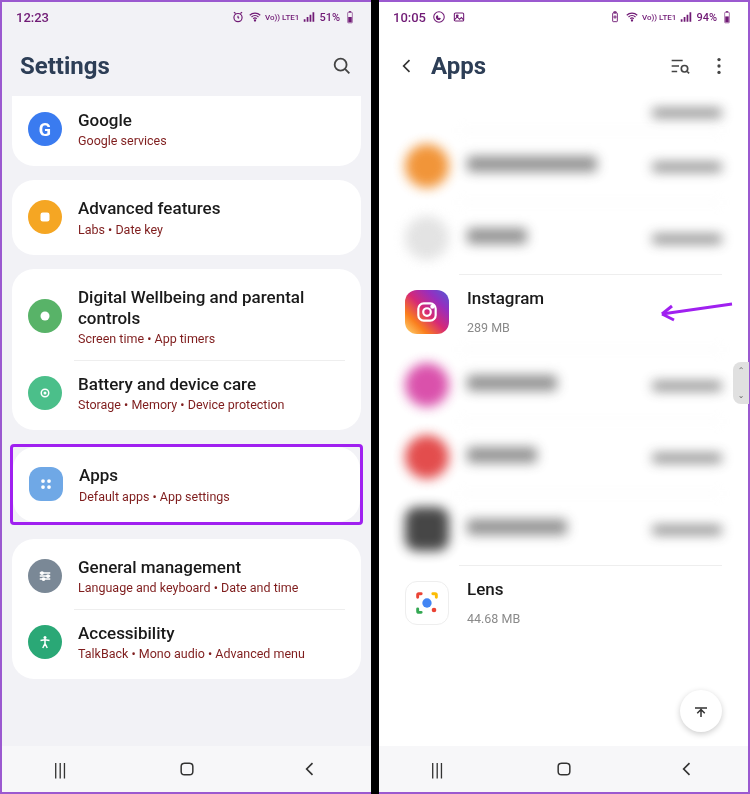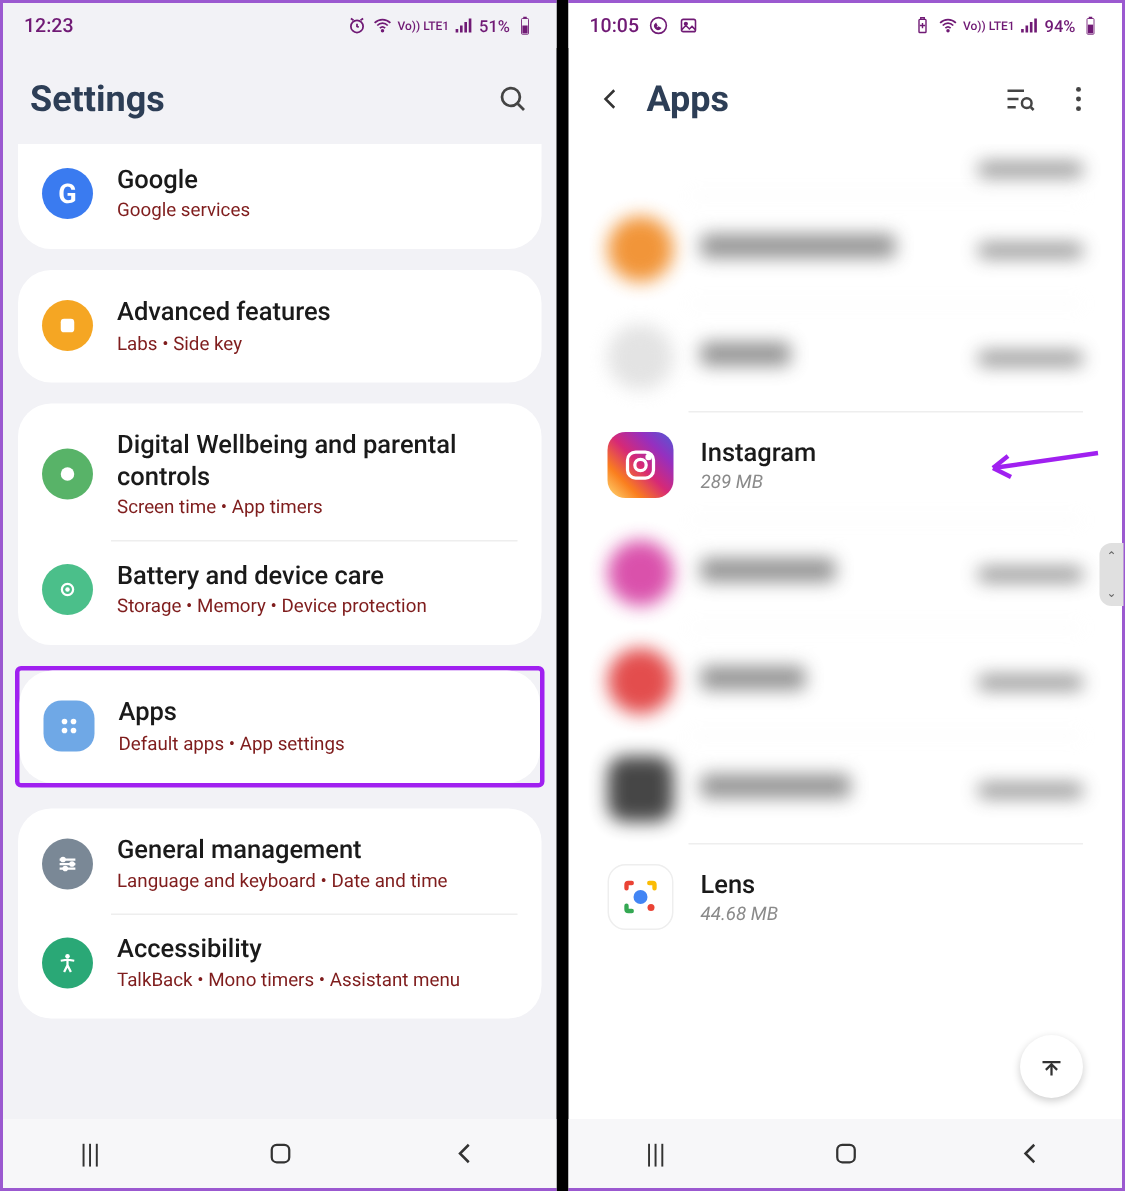--- a/index.html
+++ b/index.html
@@ -103,21 +103,21 @@
     display:flex; align-items:center; padding:14px 16px; position:relative;
   }
   .app-row + .app-row::before {
     content:""; position:absolute; top:0; left:70px; right:16px; height:1px; background:#eee;
   }
   .app-icon {
     width:44px; height:44px; border-radius:12px; margin-right:18px; flex-shrink:0;
   }
   .app-text { flex:1; }
   .app-name { font-size:17px; color:#1a1a1a; font-weight:500; }
-  .app-sub { font-size:12.5px; color:#8a8a8a; margin-top:2px;font-style:italic; }
+  .app-sub { font-size:12.5px; color:#8a8a8a; margin-top:12px; }
   .blurred { filter: blur(6px); opacity:0.9; }
   .blurred .app-name, .blurred .app-sub { background:#888; color:transparent; border-radius:4px; display:inline-block; }
   .blurred .app-name { width:130px; height:16px; }
   .blurred .app-sub { width:70px; height:10px; margin-top:6px; }
   .blurred.right-sub { text-align:right; }
   .blurred.right-sub .app-sub { margin-left:auto; }
 
   .arrow-annot {
     position:absolute; right:4px; top:50%; transform:translateY(-50%);
     width:80px; height:24px; pointer-events:none;
@@ -198,21 +198,21 @@
 
     <div class="card">
       <div class="row">
         <div class="row-icon" style="background:#f5a623">
             <svg viewBox="0 0 24 24" fill="#fff">
               <rect x="6" y="6" width="12" height="12" rx="3"></rect>
             </svg>
           </div>
         <div class="row-text">
           <div class="row-title">Advanced features</div>
-          <div class="row-sub">Labs  •  Side key</div>
+          <div class="row-sub">Labs  •  Date key</div>
         </div>
       </div>
     </div>
 
     <div class="card">
       <div class="row">
         <div class="row-icon" style="background:#58b368">
             <svg viewBox="0 0 24 24" fill="#fff">
               <circle cx="12" cy="12" r="6"></circle>
             </svg>
@@ -272,21 +272,21 @@
       </div>
       <div class="row">
         <div class="row-icon" style="background:#2aa876">
             <svg viewBox="0 0 24 24" fill="#fff">
               <circle cx="12" cy="6" r="2"></circle>
               <path d="M12 8v6l-3 6M12 14l3 6M6 10l6-1 6 1" stroke="#fff" stroke-width="2" fill="none"></path>
             </svg>
           </div>
         <div class="row-text">
           <div class="row-title">Accessibility</div>
-          <div class="row-sub">TalkBack  •  Mono timers  •  Assistant menu</div>
+          <div class="row-sub">TalkBack  •  Mono audio  •  Advanced menu</div>
         </div>
       </div>
     </div>
   </div>
 
   <div class="navbar">
     <span class="navglyph" style="font-size:18px">|||</span>
     <svg viewBox="0 0 24 24" fill="none" stroke="currentColor" stroke-width="1.8">
         <rect x="5" y="5" width="14" height="14" rx="4"></rect>
       </svg>

